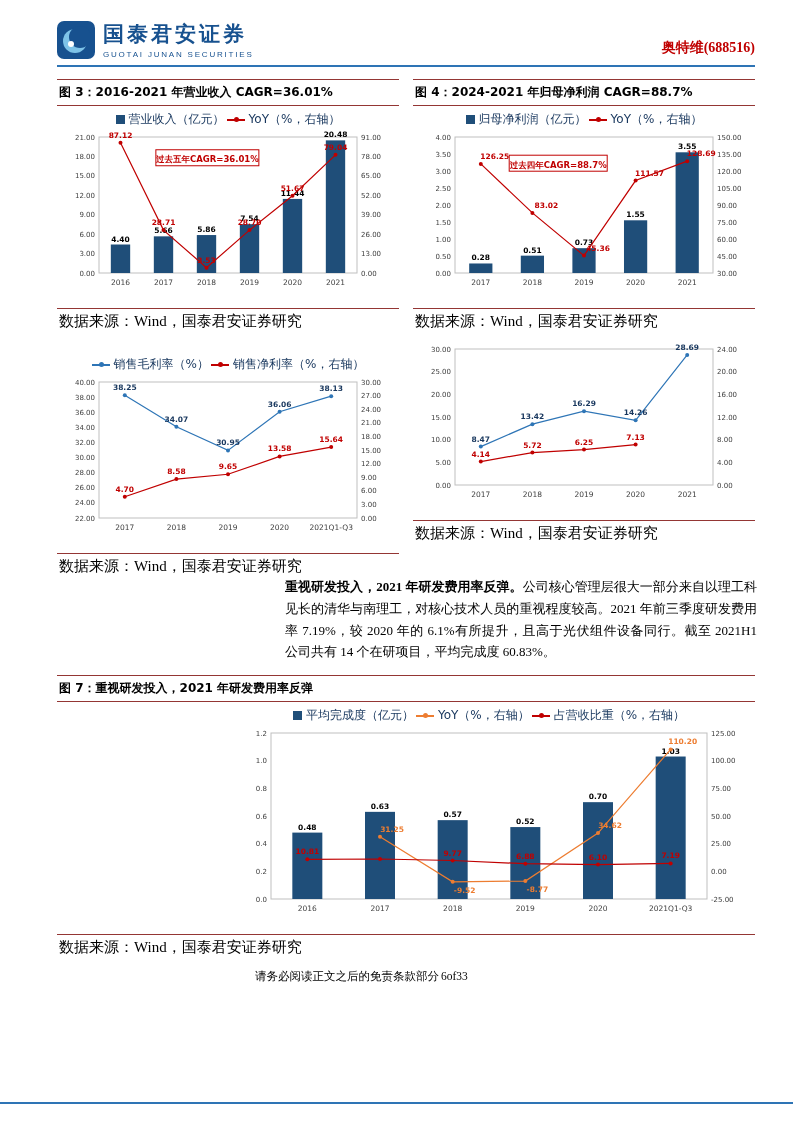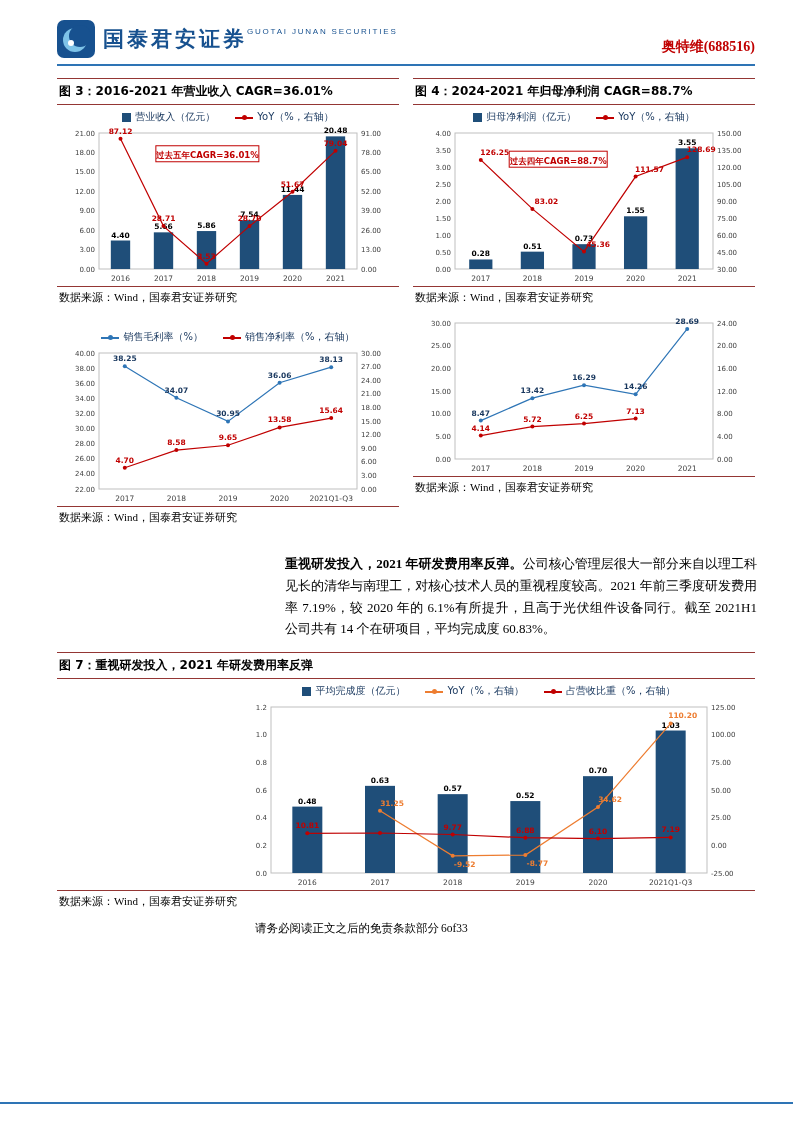--- a/index.html
+++ b/index.html
@@ -6,51 +6,51 @@
   html,body{background:#ffffff;}
   .page{
     position:relative;width:793px;height:1122px;margin:0 auto;background:#fff;
     font-family:"Liberation Serif","DejaVu Serif",serif;color:#000;
     padding:20px 38px 0 57px;overflow:hidden;
   }
   
   .header{display:flex;justify-content:space-between;align-items:flex-end;
     padding-bottom:6px;border-bottom:2px solid #2E74B5;}
   .logo{display:flex;align-items:center;gap:8px;}
-  .logo-text{display:flex;flex-direction:row;}
+  .logo-text{display:flex;flex-direction:column;}
   .logo-cn{font-size:21px;font-weight:bold;color:#17518F;letter-spacing:3px;}
   .logo-en{font-size:8px;color:#17518F;letter-spacing:1.8px;margin-top:2px;
     font-family:"Liberation Sans","DejaVu Sans",sans-serif;}
   .stock{font-size:14px;font-weight:bold;color:#C00000;padding-bottom:2px;}
   
   .body-text{margin-left:228px;width:472px;font-size:13px;line-height:1.68;text-align:justify;}
   .p1{margin-top:10px;}
-  .p2{margin-top:28px;}
+  .p2{margin-top:0;}
   .p2 strong{font-weight:bold;}
   
   .fig-grid{display:grid;grid-template-columns:1fr 1fr;column-gap:14px;margin-top:12px;}
   .fig-grid.row2{margin-top:8px;}
   .fig{display:flex;flex-direction:column;min-width:0;}
   .fig-title{
     font-family:"DejaVu Sans","Liberation Sans",sans-serif;
     font-size:12px;font-weight:bold;color:#000;
     border-top:1.5px solid #943634;border-bottom:1.5px solid #943634;
     padding:4px 2px;white-space:nowrap;overflow:hidden;
   }
   .fig-body{padding-top:2px;}
   .chart-mount{display:block;}
   .fig-seven{margin-top:12px;}
   .fig-seven .chart-mount{margin-left:172px;}
   .fig-source{
-    font-size:11px;color:#000;border-top:1px solid #943634;
-    margin-top:1px;padding:3px 2px 0 2px;
+    font-size:15px;color:#000;border-top:1px solid #943634;
+    margin-top:19px;padding:3px 2px 0 2px;
   }
   
-  .legend{display:flex;justify-content:center;align-items:center;gap:20px;
-    font-family:"DejaVu Sans","Liberation Sans",sans-serif;font-size:10px;color:#17365D;
+  .legend{display:flex;justify-content:center;align-items:center;gap:2px;
+    font-family:"DejaVu Sans","Liberation Sans",sans-serif;font-size:12px;color:#17365D;
     padding:3px 0 1px 0;}
   .legend-item{display:flex;align-items:center;gap:4px;}
   .sw-bar{display:inline-block;width:9px;height:9px;}
   .sw-line{position:relative;display:inline-block;width:18px;height:7px;}
   .sw-stroke{position:absolute;left:0;right:0;top:3px;height:2px;}
   .sw-dot{position:absolute;left:7px;top:1px;width:5px;height:5px;border-radius:50%;}
   svg{display:block;}
   
   .footer{margin-top:12px;padding-left:198px;font-size:11.5px;}
   .footer .disclaimer{font-weight:normal;}

